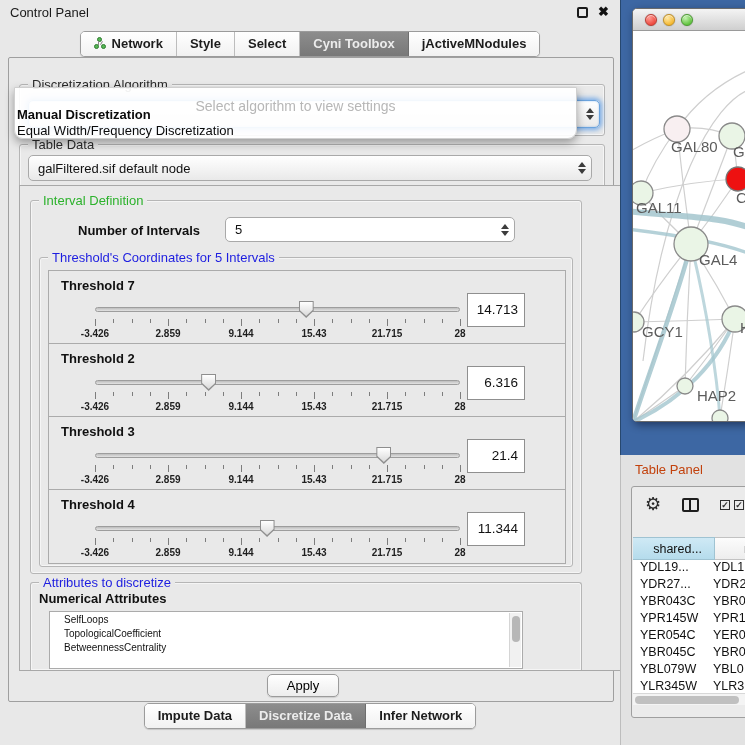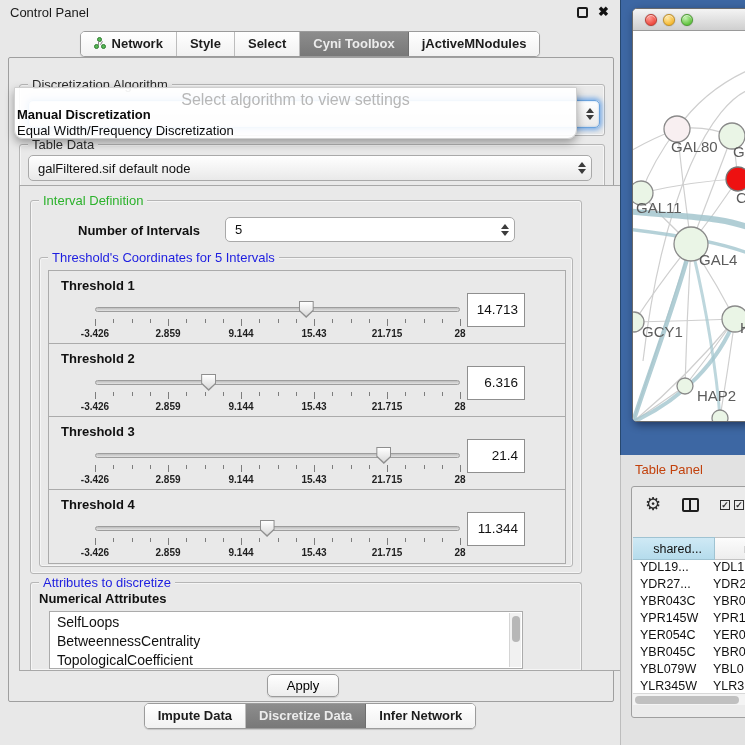--- a/index.html
+++ b/index.html
@@ -32,21 +32,21 @@
   
   .combo { position:absolute; background:linear-gradient(#ffffff,#f2f2f2 60%,#e9e9e9); border:1px solid #a9a9a9; border-radius:5px; font-size:13px; display:flex; align-items:center; }
   .combo .cval { flex:1; padding-left:9px; color:#111; overflow:hidden; white-space:nowrap; }
   .combo .stepper { width:18px; display:flex; flex-direction:column; align-items:center; justify-content:center; gap:2px; }
   .arr-up { width:0; height:0; border-left:4px solid transparent; border-right:4px solid transparent; border-bottom:5px solid #3c3c3c; }
   .arr-dn { width:0; height:0; border-left:4px solid transparent; border-right:4px solid transparent; border-top:5px solid #3c3c3c; }
   .combo.focused { border-color:#6ba3dd; box-shadow:0 0 5px 2px rgba(90,155,230,.8), inset 0 0 2px rgba(90,155,230,.6); }
 
   
   #algo-popup { position:absolute; left:14px; top:87px; width:563px; height:52px; background:rgba(255,255,255,.92); border:1px solid #cfcfcf; border-radius:0 0 9px 9px; box-shadow:0 4px 10px rgba(0,0,0,.35); z-index:50; }
-  #algo-popup .ph { position:absolute; top:3px; width:100%; text-align:center; color:#b7b7b7; font-size:16px; }
+  #algo-popup .ph { position:absolute; top:10px; width:100%; text-align:center; color:#b7b7b7; font-size:14px; }
   #algo-popup .opt { position:absolute; left:2px; font-size:13px; color:#0a0a0a; white-space:nowrap; }
   #algo-popup .opt.b { font-weight:bold; top:19px; }
   #algo-popup .opt.r { top:35px; }
 
   
   #scrollarea { position:absolute; left:10px; top:127px; width:652px; height:486px; border:1px solid #a8a8a8; background:#e9e9e9; }
   .vscroll { position:absolute; right:0; top:0; width:15px; height:100%; background:#f6f6f6; border-left:1px solid #c4c4c4; }
   .vscroll .thumb { position:absolute; left:2px; width:9px; background:#b2b2b2; border-radius:5px; }
 
   
@@ -60,21 +60,21 @@
   .thumb-pt::after { content:""; position:absolute; left:1px; top:1px; right:1px; bottom:2px; clip-path:polygon(0 0,100% 0,100% 58%,50% 100%,0 58%); background:linear-gradient(#ffffff,#d9d9d9); }
   .ticks { position:absolute; left:0; top:18px; width:100%; height:8px; }
   .tick { position:absolute; top:0; width:1px; height:4px; background:#7d7d7d; }
   .tick.major { height:7px; }
   .tick-labels { position:absolute; left:0; top:27px; width:100%; height:12px; }
   .tick-lab { position:absolute; transform:translateX(-50%); font-size:10px; font-weight:bold; color:#1f1f1f; white-space:nowrap; }
   .th-value { position:absolute; right:40px; top:22px; width:58px; height:34px; background:#ffffff; border:1px solid #8f8f8f; font-size:13.5px; text-align:right; line-height:32px; padding-right:6px; }
 
   
   #attr-list { position:absolute; background:#ffffff; border:1px solid #ababab; overflow:hidden; }
-  #attr-list .item { font-size:14px; padding:2px 0 1px 7px; white-space:nowrap; }
+  #attr-list .item { font-size:10px; padding:2px 0 1px 14px; white-space:nowrap; }
   .list-vscroll { position:absolute; right:1px; top:1px; width:12px; bottom:1px; background:#f1f1f1; border-left:1px solid #d5d5d5; }
   .list-vscroll .thumb { position:absolute; left:2px; top:3px; width:8px; height:26px; background:#b7b7b7; border-radius:4px; }
 
   .push-btn { position:absolute; background:linear-gradient(#ffffff,#ededed); border:1px solid #9b9b9b; border-radius:5px; font-size:13px; text-align:center; box-shadow:0 1px 1px rgba(0,0,0,.12); }
 
   
   #desktop { position:absolute; left:620px; top:0; width:125px; height:455px; background:#3d67a3; border-left:1px solid #27486f; }
   #net-window { position:absolute; left:632px; top:8px; width:120px; height:414px; background:#ffffff; border:1px solid #6b6b6b; border-radius:5px 0 0 5px; box-shadow:2px 3px 8px rgba(0,0,20,.45); overflow:hidden; z-index:5; }
   #net-titlebar { position:relative; height:22px; background:linear-gradient(#f4f4f4,#cfcfcf); border-bottom:1px solid #9a9a9a; }
   .tl { position:absolute; top:5px; width:12px; height:12px; border-radius:50%; box-shadow:inset 0 1px 1px rgba(255,255,255,.7), 0 0 1px rgba(0,0,0,.5); }
@@ -178,21 +178,21 @@
           <span class="stepper">
               <span class="arr-up"></span>
               <span class="arr-dn"></span>
             </span>
         </div>
 
         <div class="groupbox" style="left:8px; top:56px; width:534px; height:310px;">
           <span class="gtitle blue">Threshold's Coordinates for 5 Intervals</span>
           <div id="threshold-stack" style="left:8px; top:12px; width:518px; height:294px; position:absolute;">
               <div class="th-panel">
-                <div class="th-label">Threshold 1</div>
+                <div class="th-label">Threshold 7</div>
                 <div class="slider">
                   <div class="track"></div>
                   <div class="thumb-pt" style="left: 57.7197%;"></div>
                   <div class="ticks">
                     <span class="tick major" style="left: 0%;"></span>
                     <span class="tick" style="left: 5%;"></span>
                     <span class="tick" style="left: 10%;"></span>
                     <span class="tick" style="left: 15%;"></span>
                     <span class="tick major" style="left: 20%;"></span>
                     <span class="tick" style="left: 25%;"></span>
@@ -342,22 +342,22 @@
               </div>
             </div>
         </div>
       </div>
 
       <div class="groupbox" style="left:10px; top:396px; width:552px; height:88px; border-bottom:none; border-radius:3px 3px 0 0;">
         <span class="gtitle blue">Attributes to discretize</span>
         <div style="position:absolute; left:8px; top:8px; font-size:13px; font-weight:bold;">Numerical Attributes</div>
         <div id="attr-list" style="left:18px; top:28px; width:474px; height:58px;">
           <div class="item">SelfLoops</div>
+            <div class="item">TopologicalCoefficient</div>
             <div class="item">BetweennessCentrality</div>
-            <div class="item">TopologicalCoefficient</div>
             <div class="list-vscroll">
               <span class="thumb"></span>
             </div>
         </div>
       </div>
 
       <div class="vscroll">
         <span class="thumb" style="top:16px; height:356px;"></span>
       </div>
     </div>

